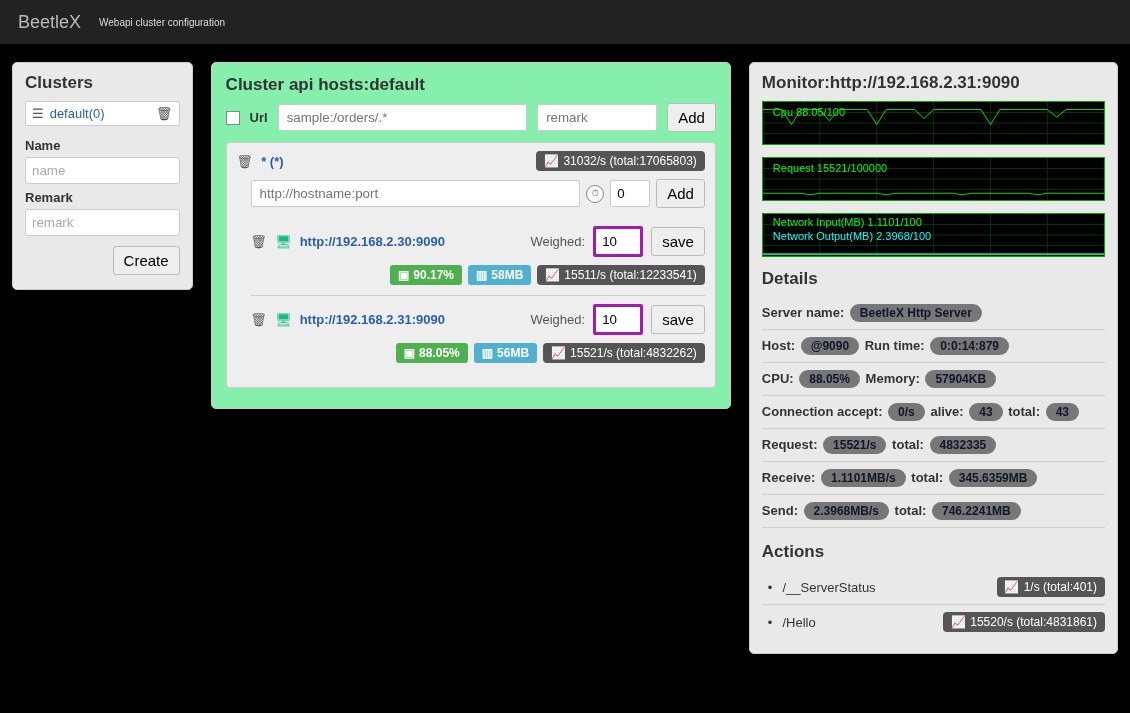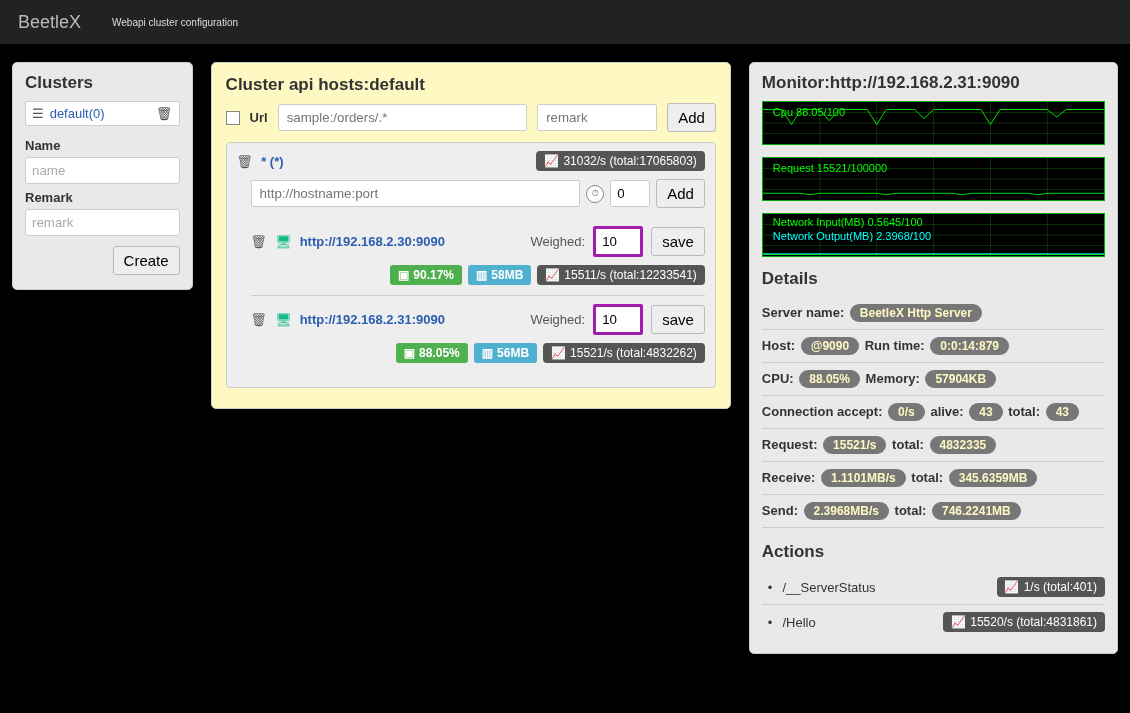--- a/index.html
+++ b/index.html
@@ -1,36 +1,36 @@
 <!DOCTYPE html>
 <html><head>
 <meta charset="utf-8">
 <style>
 * { box-sizing: border-box; margin: 0; padding: 0; font-family: Arial, Helvetica, sans-serif; }
 body { background: #000; color: #333; font-size: 13px; width: 1130px; }
 .topbar { background: #222; color: #ccc; height: 44px; display: flex; align-items: center; padding: 0 18px; }
-.topbar .brand { color: #bbb; font-size: 18px; margin-right: 31px; }
+.topbar .brand { color: #bbb; font-size: 18px; margin-right: 18px; }
 .topbar .subtitle { color: #ddd; font-size: 10px; }
 .page { display: flex; gap: 18px; padding: 18px 12px; align-items: flex-start; }
 
 .panel { background: #e9e9e9; border: 1px solid #ccc; border-radius: 5px; padding: 10px 12px 14px 12px; }
 .panel-title { font-size: 17px; font-weight: bold; margin-bottom: 8px; }
 
 .sidebar { width: 190px; }
 .cluster-row { background: #fff; border: 1px solid #ccc; border-radius: 2px; display: flex; align-items: center; padding: 4px 6px; margin-bottom: 12px; }
 .cluster-row .icon { margin-right: 6px; color: #555; }
 .cluster-row .name { color: #2a5db0; flex: 1; }
 .cluster-row .del { color: #444; }
 .lbl { font-weight: bold; margin: 6px 0 4px; }
 .tf { width: 100%; padding: 5px 6px; border: 1px solid #ccc; border-radius: 3px; background: #fff; color: #333; }
 .tf::placeholder { color: #aaa; }
 .btn { background: #eee; border: 1px solid #bbb; border-radius: 3px; padding: 5px 10px; cursor: pointer; font-size: 15px; }
 .btn-row { text-align: right; margin-top: 10px; }
 
-.main { width: 550px; background: #fef9c3; border-radius: 5px; padding: 12px 14px 20px; border: 1px solid #ccc; }
+.main { width: 550px; background: #86efac; border-radius: 5px; padding: 12px 14px 20px; border: 1px solid #ccc; }
 .main-title { font-size: 17px; font-weight: bold; margin-bottom: 8px; }
 .url-row { display: flex; align-items: center; gap: 10px; margin-bottom: 10px; }
 .url-row .sq { width: 14px; height: 14px; border: 1px solid #888; background: #fff; }
 .url-row .urllabel { font-weight: bold; }
 .url-row .urlinput { flex: 1; padding: 5px 8px; border: 1px solid #ccc; border-radius: 2px; }
 .url-row .remarkinput { width: 120px; padding: 5px 8px; border: 1px solid #ccc; border-radius: 2px; }
 
 .hostgroup { background: #eee; border: 1px solid #ccc; border-radius: 4px; padding: 8px 10px 14px; }
 .hostgroup-head { display: flex; align-items: center; margin-bottom: 8px; }
 .hostgroup-head .del { color: #555; margin-right: 8px; }
@@ -62,21 +62,21 @@
 .chart.net .lab2 { color: #0ff; top: 16px; }
 .chart svg { position: absolute; inset: 0; width: 100%; height: 100%; }
 .chart svg .grid { stroke: #0a3a0a; stroke-width: 1; }
 .chart svg .line-g { stroke: #0f0; stroke-width: 1; fill: none; }
 .chart svg .line-c { stroke: #0ff; stroke-width: 1; fill: none; }
 
 .details-title { font-size: 17px; font-weight: bold; margin: 6px 0 8px; }
 .drow { border-bottom: 1px solid #ccc; padding: 7px 0; font-size: 13px; }
 .drow:last-child { border-bottom: none; }
 .dkey { font-weight: bold; color: #333; }
-.pill { background: #777; color: #fef9c3; border-radius: 10px; padding: 2px 10px; font-size: 12px; font-weight: bold; display: inline-block; margin: 0 2px; }
+.pill { background: #777; color: #0f172a; border-radius: 10px; padding: 2px 10px; font-size: 12px; font-weight: bold; display: inline-block; margin: 0 2px; }
 
 .actions-title { font-size: 17px; font-weight: bold; margin: 14px 0 8px; }
 .actrow { border-bottom: 1px solid #ccc; padding: 7px 0; display: flex; align-items: center; }
 .actrow:last-child { border-bottom: none; }
 .actrow .bul { margin: 0 10px 0 6px; }
 .actrow .aname { flex: 1; }
 </style>
 </head>
 <body>
 
@@ -227,21 +227,21 @@
             <line x1="0" y1="42" x2="360" y2="42"></line>
             <line x1="60" y1="0" x2="60" y2="56"></line>
             <line x1="120" y1="0" x2="120" y2="56"></line>
             <line x1="180" y1="0" x2="180" y2="56"></line>
             <line x1="240" y1="0" x2="240" y2="56"></line>
             <line x1="300" y1="0" x2="300" y2="56"></line>
           </g>
         <polyline class="line-g" points="0,54 360,54"></polyline>
         <polyline class="line-c" points="0,53 360,53"></polyline>
       </svg>
-      <div class="chart-label lab1">Network Input(MB) 0.5645/100</div>
+      <div class="chart-label lab1">Network Input(MB) 1.1101/100</div>
       <div class="chart-label lab2">Network Output(MB) 2.3968/100</div>
     </div>
 
     <div class="details-title">Details</div>
     <div class="drow">
       <span class="dkey">Server name:</span>
       <span class="pill">BeetleX Http Server</span>
     </div>
     <div class="drow">
       <span class="dkey">Host:</span>

